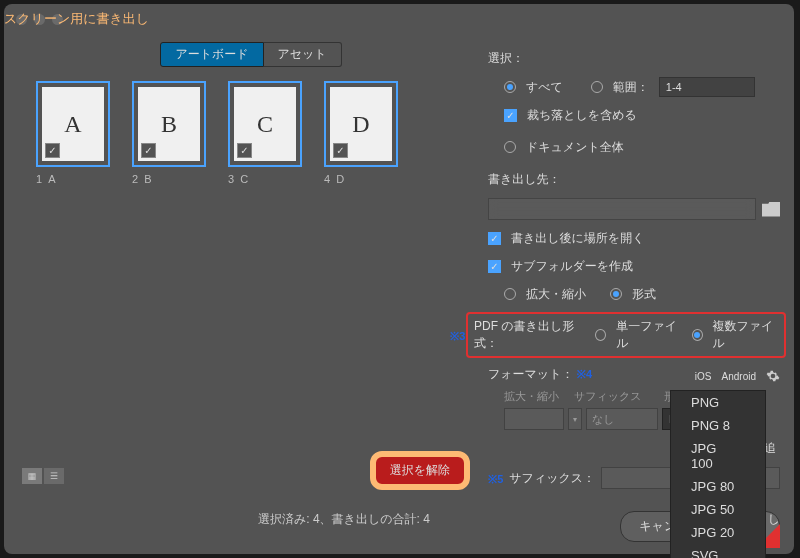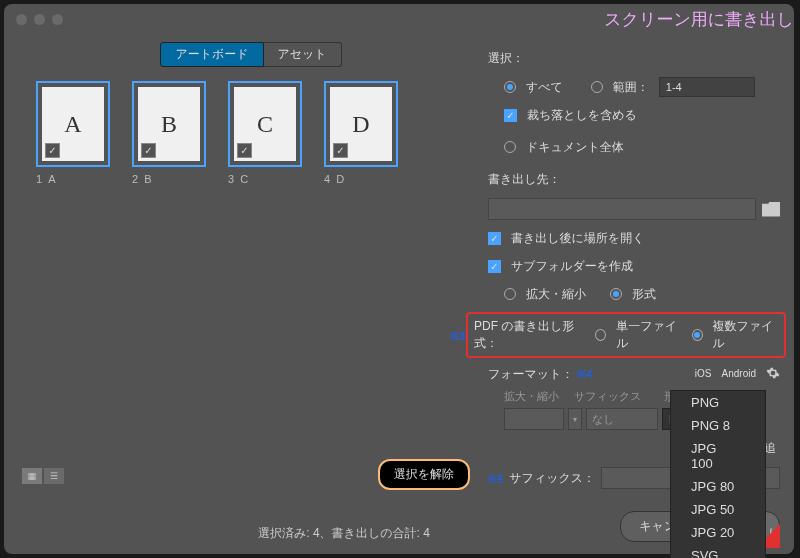--- a/index.html
+++ b/index.html
@@ -1,21 +1,21 @@
 <!DOCTYPE html>
 <html><head>
 <meta charset="utf-8">
 <style>
   * { box-sizing: border-box; margin: 0; padding: 0; font-family: -apple-system, "Hiragino Sans", sans-serif; }
   body { background: #1a1a1a; width: 800px; height: 558px; overflow: hidden; position: relative; }
   .window { background: #535353; border-radius: 8px; width: 790px; height: 550px; margin: 4px; position: relative; }
   .titlebar { height: 30px; display: flex; align-items: center; position: relative; }
   .traffic { display: flex; gap: 7px; padding-left: 12px; }
   .traffic span { width: 11px; height: 11px; border-radius: 50%; background: #6a6a6a; }
-  .title { position: absolute; left: 0; right: 0; text-align: right; font-size: 17px; color: #f0abfc; font-weight: 500; }
+  .title { position: absolute; left: 0; right: 0; text-align: left; font-size: 13px; color: #fdba74; font-weight: 500; }
   .content { display: flex; height: calc(100% - 30px); }
   .left { flex: 0 0 480px; padding: 8px 0 8px 14px; position: relative; }
   .right { flex: 1; padding: 8px 14px 8px 4px; color: #ddd; font-size: 12px; position: relative; }
 
   .tabs { display: flex; justify-content: center; margin-bottom: 14px; }
   .tab { padding: 3px 14px; font-size: 12px; color: #ddd; border: 1px solid #333; cursor: pointer; }
   .tab.active { background: #0369a1; border-color: #222; }
   .tab:first-child { border-radius: 3px 0 0 3px; }
   .tab:last-child { border-radius: 0 3px 3px 0; border-left: none; }
 
@@ -23,41 +23,41 @@
   .ab-wrap { display: flex; flex-direction: column; gap: 6px; }
   .ab-thumb { width: 74px; height: 86px; border: 2px solid #4aa3ff; background: #535353; padding: 4px; position: relative; cursor: pointer; }
   .ab-page { width: 100%; height: 100%; background: #f0f0f0; display: flex; align-items: center; justify-content: center; font-size: 24px; color: #333; font-family: Georgia, serif; position: relative; }
   .ab-check { position: absolute; bottom: 3px; left: 3px; width: 15px; height: 15px; background: #535353; border: 1px solid #888; display: flex; align-items: center; justify-content: center; font-size: 10px; color: #ddd; }
   .ab-label { font-size: 11px; color: #bbb; display: flex; gap: 6px; }
 
   .view-toggle { position: absolute; bottom: 70px; left: 18px; display: flex; gap: 2px; }
   .view-toggle span { width: 20px; height: 16px; background: #6a6a6a; display: flex; align-items: center; justify-content: center; font-size: 9px; color: #ccc; cursor: pointer; }
   .view-toggle span.active { background: #7a7a7a; }
 
-  .deselect-btn { position: absolute; bottom: 64px; right: 14px; padding: 5px 14px; font-size: 12px; color: #ddd; background: #000000; border: 2px solid #fdba74; border-radius: 12px; cursor: pointer; }
+  .deselect-btn { position: absolute; bottom: 64px; right: 14px; padding: 5px 14px; font-size: 12px; color: #ddd; background: #b91c1c; border: 6px solid #fdba74; border-radius: 12px; cursor: pointer; }
 
   .section-label { margin: 8px 0 10px 0; }
   .row { display: flex; align-items: center; gap: 10px; margin-bottom: 8px; min-height: 20px; }
   .indent { padding-left: 16px; }
   .radio { width: 12px; height: 12px; border-radius: 50%; border: 1px solid #aaa; display: inline-flex; align-items: center; justify-content: center; cursor: pointer; }
   .radio.on::after { content: ''; width: 6px; height: 6px; background: #4aa3ff; border-radius: 50%; }
   .check { width: 13px; height: 13px; border: 1px solid #aaa; display: inline-flex; align-items: center; justify-content: center; cursor: pointer; font-size: 10px; color: #ddd; }
   .check.on { background: #4aa3ff; border-color: #4aa3ff; }
   .range-input { background: #424242; border: 1px solid #333; color: #ddd; font-size: 11px; padding: 3px 6px; width: 96px; }
 
   .path-row { display: flex; align-items: center; gap: 6px; margin-bottom: 8px; }
   .path-box { flex: 1; height: 22px; background: #5a5a5a; border: 1px solid #444; position: relative; overflow: hidden; }
   .path-box::after { content: ''; position: absolute; inset: 0; backdrop-filter: blur(4px); background: rgba(90,90,90,0.6); }
   .folder-icon { width: 18px; height: 15px; background: #ccc; clip-path: polygon(0 15%, 35% 15%, 42% 0, 100% 0, 100% 100%, 0 100%); cursor: pointer; }
 
   .highlight-box { border: 2px solid #e03030; border-radius: 4px; padding: 4px 6px; margin: 4px -6px 8px -22px; }
   .marker { color: #2060e0; font-weight: bold; font-size: 11px; }
   .marker.m3 { position: absolute; left: -18px; top: 50%; transform: translateY(-50%); }
 
-  .format-head { display: flex; justify-content: space-between; align-items: flex-start; margin: 6px 0; }
+  .format-head { display: flex; justify-content: space-between; align-items: flex-end; margin: 6px 0; }
   .format-head .plat { display: flex; gap: 10px; font-size: 10px; align-items: center; }
   .gear { width: 14px; height: 14px; cursor: pointer; color: #ccc; }
   .fmt-hdr { display: flex; font-size: 11px; color: #999; margin-bottom: 4px; }
   .fmt-hdr span:nth-child(1) { width: 70px; }
   .fmt-hdr span:nth-child(2) { width: 90px; }
 
   .fmt-row { display: flex; align-items: center; gap: 4px; }
   .fmt-scale { width: 60px; height: 22px; background: #5a5a5a; border: 1px solid #424242; }
   .fmt-chev { width: 14px; height: 22px; background: #5a5a5a; border: 1px solid #424242; display: flex; align-items: center; justify-content: center; font-size: 8px; color: #999; }
   .fmt-suffix { width: 72px; height: 22px; background: #5a5a5a; border: 1px solid #424242; color: #999; font-size: 11px; padding: 3px 5px; }
@@ -66,21 +66,21 @@
 
   .dropdown { position: absolute; right: 28px; top: 386px; width: 96px; background: #333; border: 1px solid #222; z-index: 50; }
   .dropdown div { padding: 4px 24px 4px 20px; font-size: 13px; color: #ddd; position: relative; cursor: pointer; }
   .dropdown div.sel { color: #4aa3ff; }
   .dropdown div.sel::before { content: '✓'; position: absolute; left: 6px; }
   .dropdown div.dis { color: #777; }
 
   .prefix-row { display: flex; align-items: center; gap: 6px; margin-top: 6px; }
   .prefix-input { flex: 1; height: 22px; background: #5a5a5a; border: 1px solid #424242; }
 
-  .footer { position: absolute; bottom: 12px; left: 14px; right: 14px; display: flex; align-items: flex-end; justify-content: flex-end; gap: 10px; }
+  .footer { position: absolute; bottom: 12px; left: 14px; right: 14px; display: flex; align-items: flex-start; justify-content: flex-end; gap: 10px; }
   .footer .summary { font-size: 12px; color: #ccc; margin-right: auto; padding-left: 240px; }
   .btn { padding: 6px 18px; font-size: 12px; border-radius: 14px; border: 1px solid #333; background: #5f5f5f; color: #ddd; cursor: pointer; }
   .btn.primary { background: #6a6a6a; }
 
   .red-tri { position: absolute; right: 14px; bottom: 6px; width: 0; height: 0; border-left: 24px solid transparent; border-bottom: 24px solid #e03030; }
 </style>
 </head>
 <body>
 
 <div class="window">

